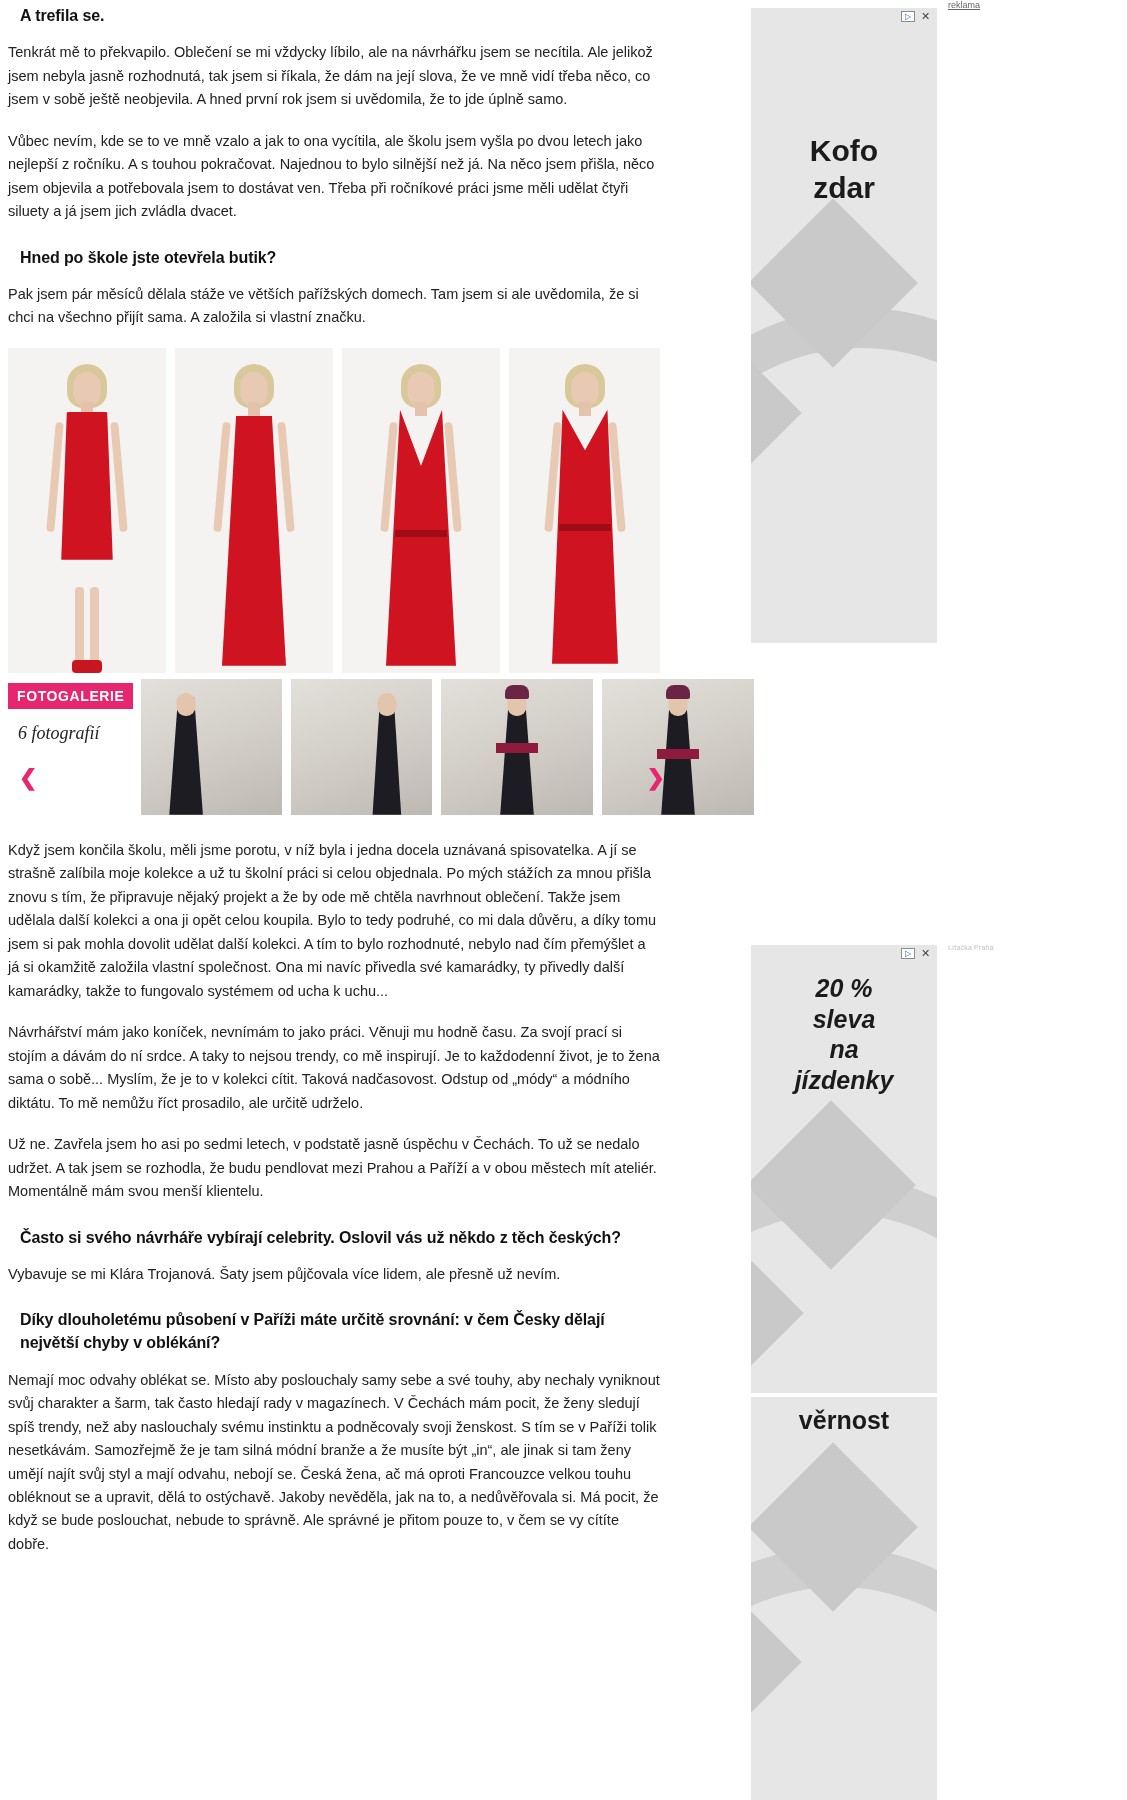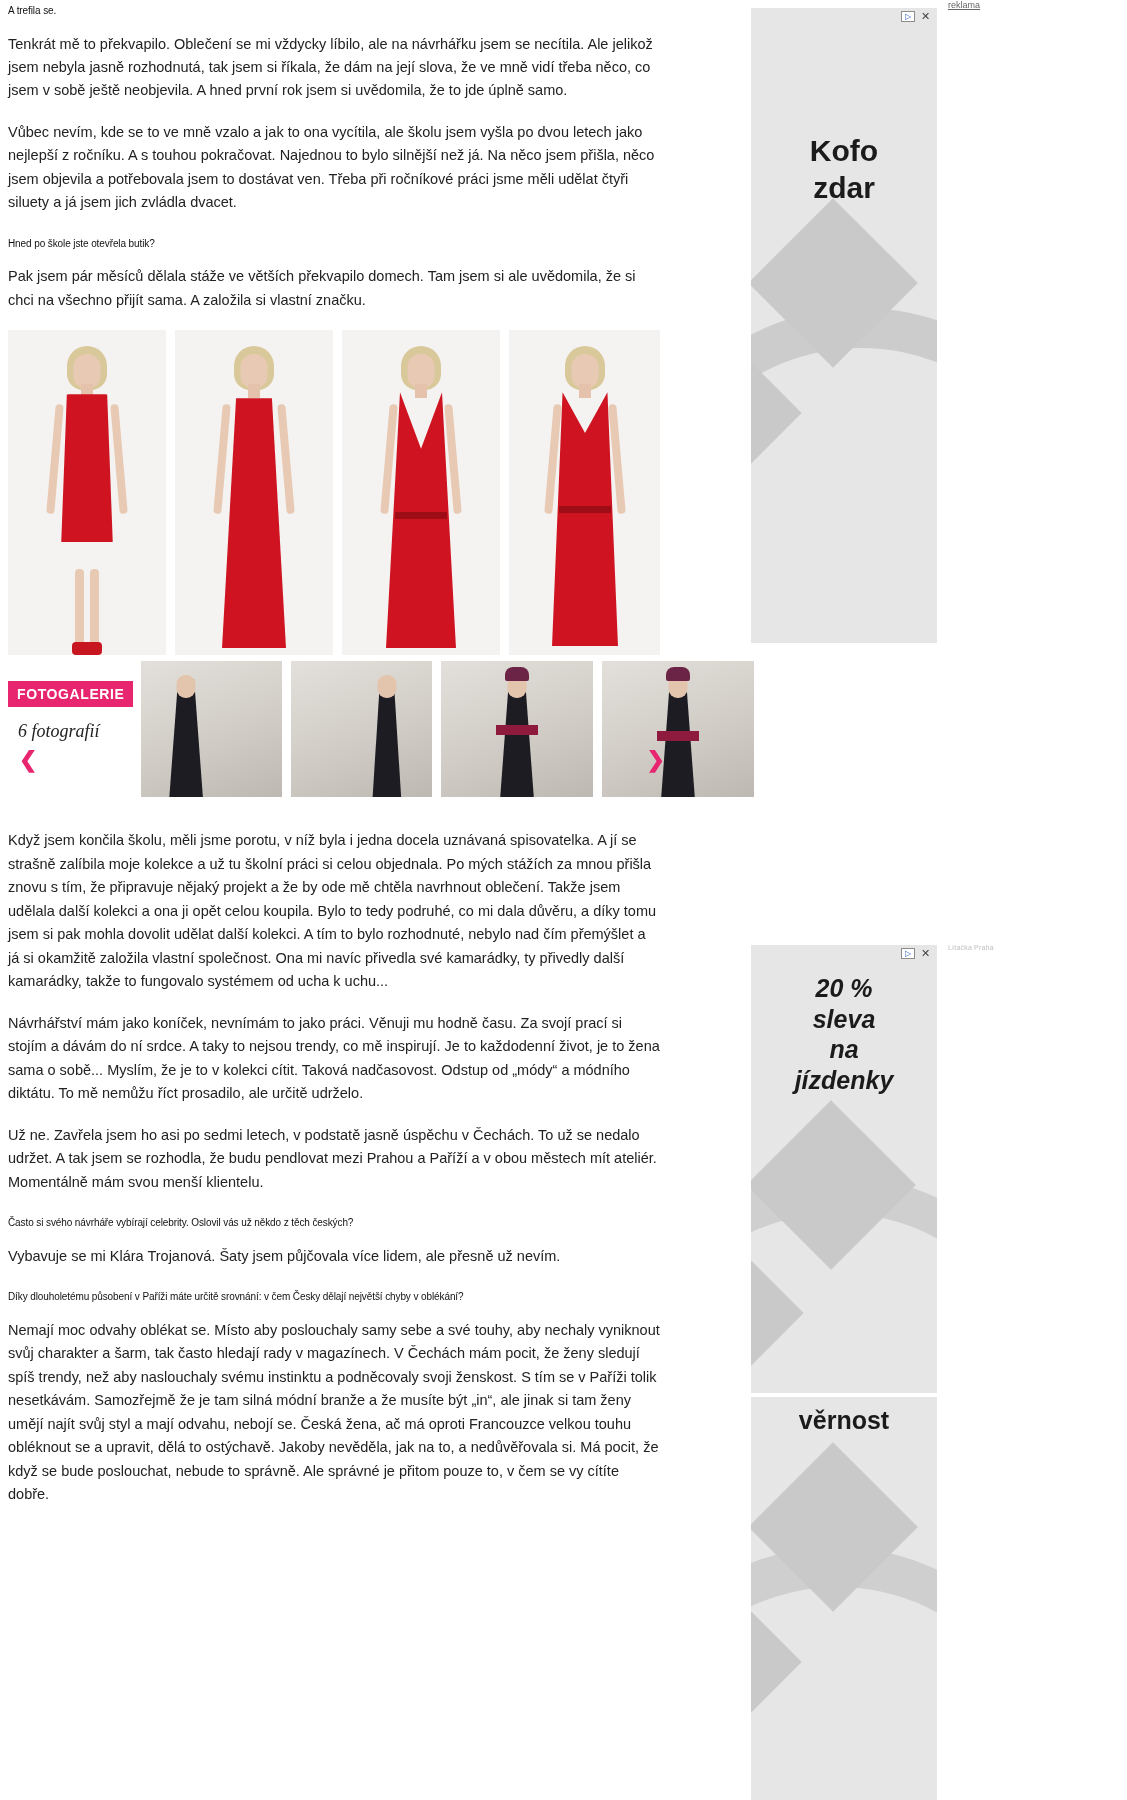--- a/index.html
+++ b/index.html
@@ -21,33 +21,33 @@
   }
   
   .article {
     position: absolute;
     left: 8px;
     top: 0;
     width: 652px;
     padding-top: 4px;
   }
   .q {
-    font-size: 10px;
-    font-weight: normal;
+    font-size: 16px;
+    font-weight: bold;
     color: #111111;
     line-height: 1.45;
-    margin: 0 0 14px 0;
+    margin: 0 0 14px 12px;
     letter-spacing: -0.1px;
   }
   .q.spaced { margin-top: 22px; }
   .a {
     font-size: 14.5px;
     color: #222222;
     line-height: 1.62;
-    margin: 8px 0 18px 0;
+    margin: 0 0 18px 0;
     text-align: left;
   }
   .a:last-child { margin-bottom: 0; }
 
   
   .gallery-main {
     position: relative;
     width: 652px;
     height: 325px;
     margin: 6px 0 0 0;
@@ -136,21 +136,21 @@
     background: #ffffff;
   }
   .badge {
     display: inline-block;
     background: #e8266f;
     color: #ffffff;
     font-size: 14px;
     font-weight: bold;
     letter-spacing: 0.6px;
     padding: 5px 9px 5px 9px;
-    margin-top: 20px;
+    margin-top: 4px;
   }
   .count {
     font-family: "Liberation Serif", serif;
     font-style: italic;
     font-size: 18px;
     color: #222;
     margin-top: 14px;
     padding-left: 10px;
   }
   .arrow {
@@ -268,21 +268,21 @@
 <body>
 
 <div class="page">
 
   <div class="article">
 
     <p class="q">A trefila se.</p>
     <p class="a">Tenkrát mě to překvapilo. Oblečení se mi vždycky líbilo, ale na návrhářku jsem se necítila. Ale jelikož jsem nebyla jasně rozhodnutá, tak jsem si říkala, že dám na její slova, že ve mně vidí třeba něco, co jsem v sobě ještě neobjevila. A hned první rok jsem si uvědomila, že to jde úplně samo.</p>
     <p class="a">Vůbec nevím, kde se to ve mně vzalo a jak to ona vycítila, ale školu jsem vyšla po dvou letech jako nejlepší z ročníku. A s touhou pokračovat. Najednou to bylo silnější než já. Na něco jsem přišla, něco jsem objevila a potřebovala jsem to dostávat ven. Třeba při ročníkové práci jsme měli udělat čtyři siluety a já jsem jich zvládla dvacet.</p>
     <p class="q spaced">Hned po škole jste otevřela butik?</p>
-    <p class="a">Pak jsem pár měsíců dělala stáže ve větších překvapilo domech. Tam jsem si ale uvědomila, že si chci na všechno přijít sama. A založila si vlastní značku.</p>
+    <p class="a">Pak jsem pár měsíců dělala stáže ve větších pařížských domech. Tam jsem si ale uvědomila, že si chci na všechno přijít sama. A založila si vlastní značku.</p>
 
     <div class="gallery-main">
       <div class="shot">
         <div class="m-bg"></div>
         <div class="m-hair"></div>
           <div class="m-face"></div>
           <div class="m-neck"></div>
         <div class="m-arm-l"></div>
           <div class="m-arm-r"></div>
         <div class="m-legs"></div>

